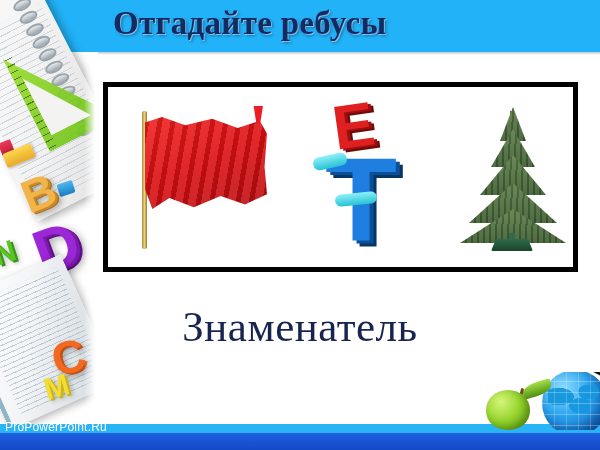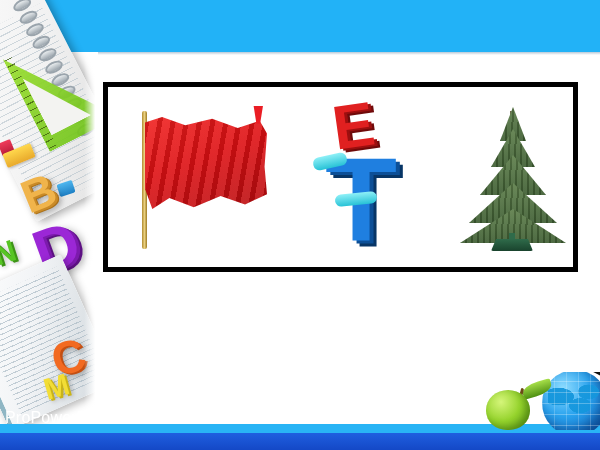--- a/index.html
+++ b/index.html
@@ -255,22 +255,22 @@
 
   
   .bottom-light{
     position:absolute;left:0;top:424px;width:600px;height:9px;background:#29b4f5;
   }
   .bottom-dark{
     position:absolute;left:0;top:433px;width:600px;height:17px;
     background:linear-gradient(to bottom,#1f5fe0,#1448c6);
   }
   .brand{
-    position:absolute;left:5px;top:409px;height:17px;line-height:17px;
-    font-family:"Liberation Sans", sans-serif;font-size:16px;color:#ffffff;
+    position:absolute;left:5px;top:419px;height:17px;line-height:17px;
+    font-family:"Liberation Sans", sans-serif;font-size:12px;color:#ffffff;
     letter-spacing:.2px;
   }
   
   .corner-art{position:absolute;left:480px;top:372px;width:120px;height:58px;overflow:hidden;}
   .globe{
     position:absolute;left:62px;top:-2px;width:66px;height:66px;border-radius:50%;
     background:radial-gradient(circle at 32% 28%,#8fdcff 0%,#2aa3ee 42%,#0b5fc0 100%);
     box-shadow:inset -6px -6px 12px rgba(0,20,70,.45);
     overflow:hidden;
   }
@@ -308,20 +308,21 @@
     background:#6b4a15;transform:rotate(14deg);border-radius:2px;
   }
 </style>
 </head>
 <body>
 
 <div class="slide">
 
   <div class="banner"></div>
   <div class="banner-shadow"></div>
+  <div class="title">Отгадайте ребусы</div>
 
   <div class="leftdeco">
     <div class="deco-white"></div>
 
     <div class="notepad">
       <div class="notepad-lines"></div>
     </div>
     <div class="spiral">
       <div class="ring" style="top:2px;left:0;"></div>
       <div class="ring" style="top:16px;left:0;"></div>
@@ -386,20 +387,21 @@
         <div class="tree-tier t3"></div>
         <div class="tree-tier t4"></div>
         <div class="tree-tier t5"></div>
         <div class="tree-stand-pin"></div>
         <div class="tree-stand"></div>
       </div>
 
     </div>
   </div>
 
+  <div class="answer">Знаменатель</div>
 
   <div class="bottom-light"></div>
   <div class="bottom-dark"></div>
   <div class="brand">ProPowerPoint.Ru</div>
 
   <div class="corner-art">
     <div class="globe-arc"></div>
     <div class="globe">
       <div class="globe-land"></div>
       <div class="globe-grid"></div>

